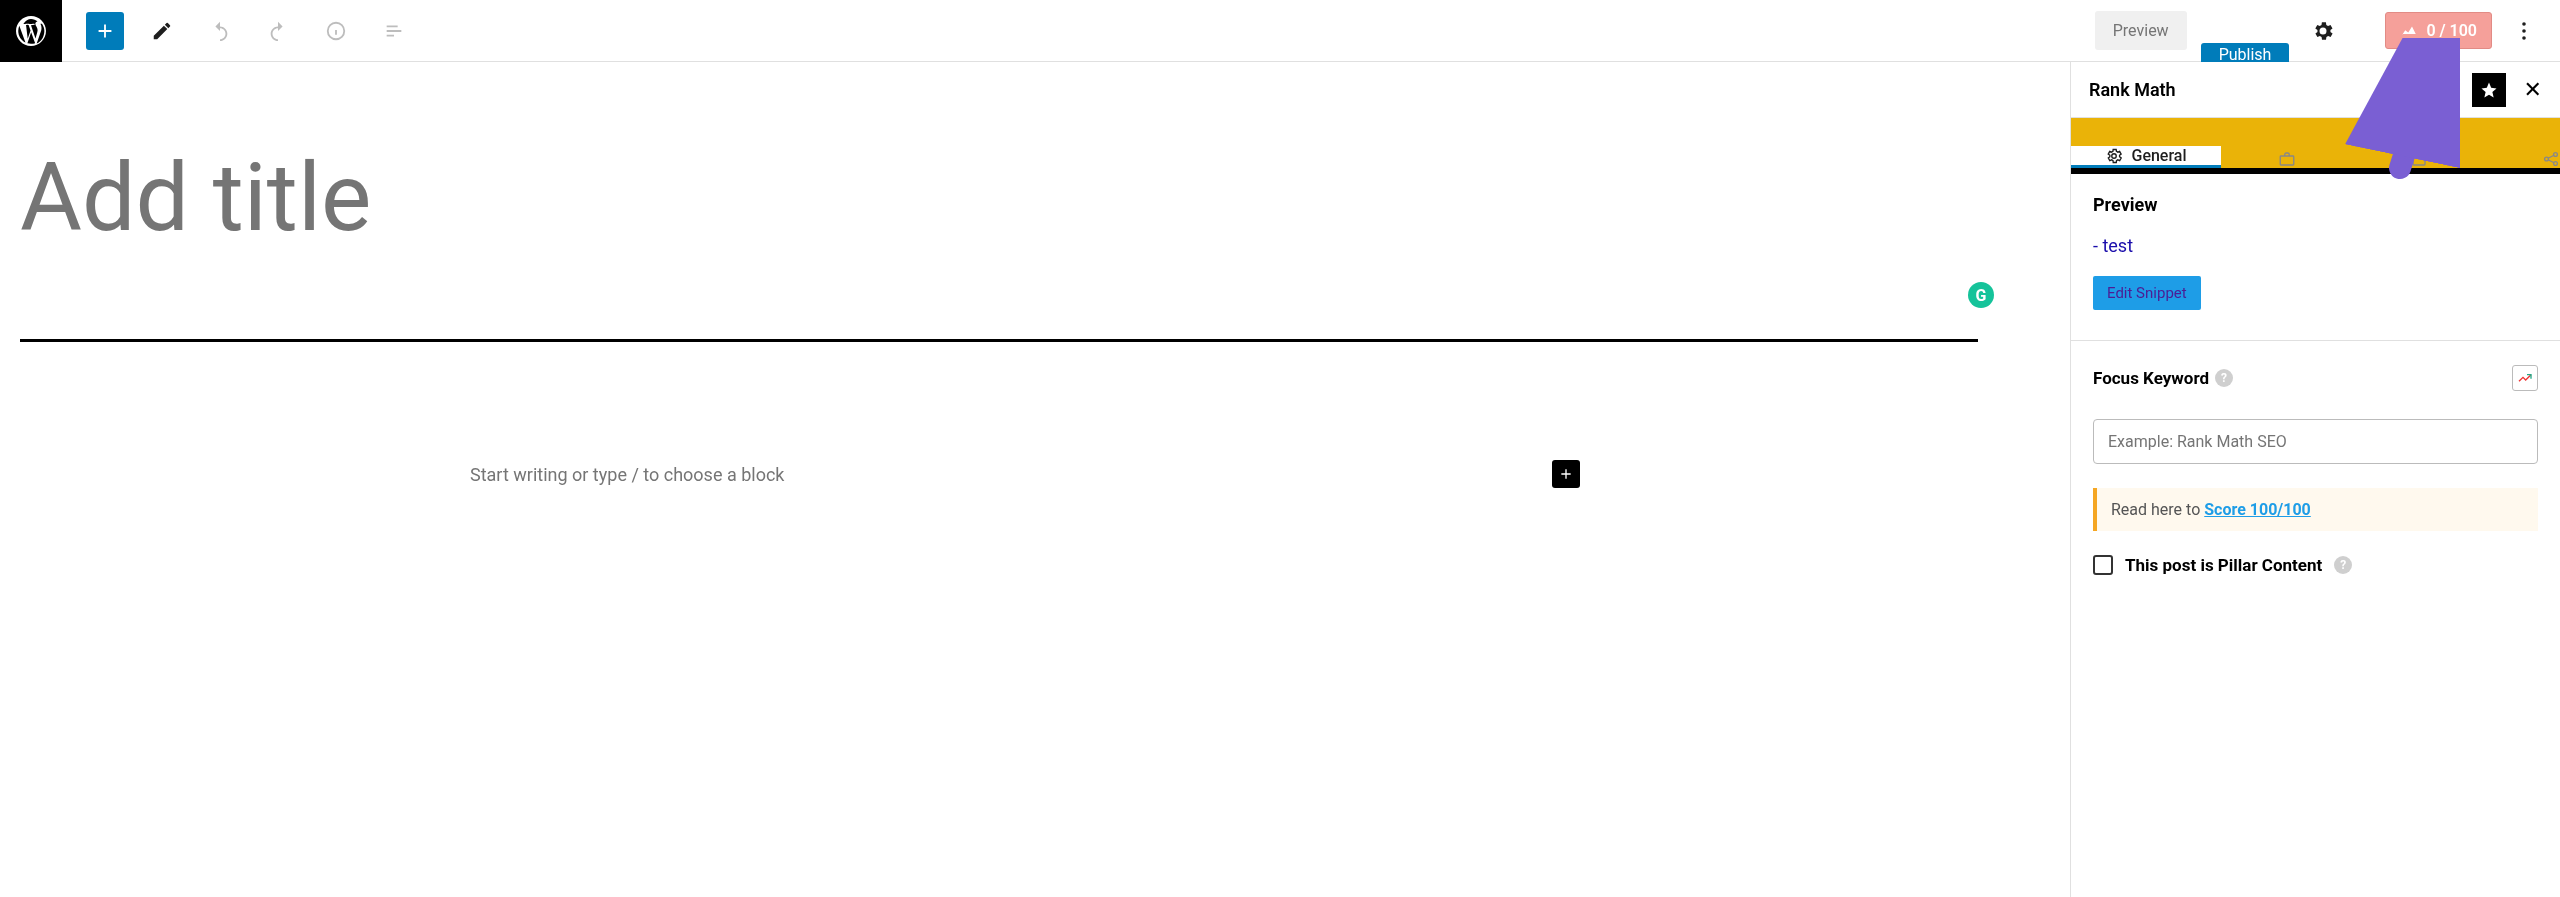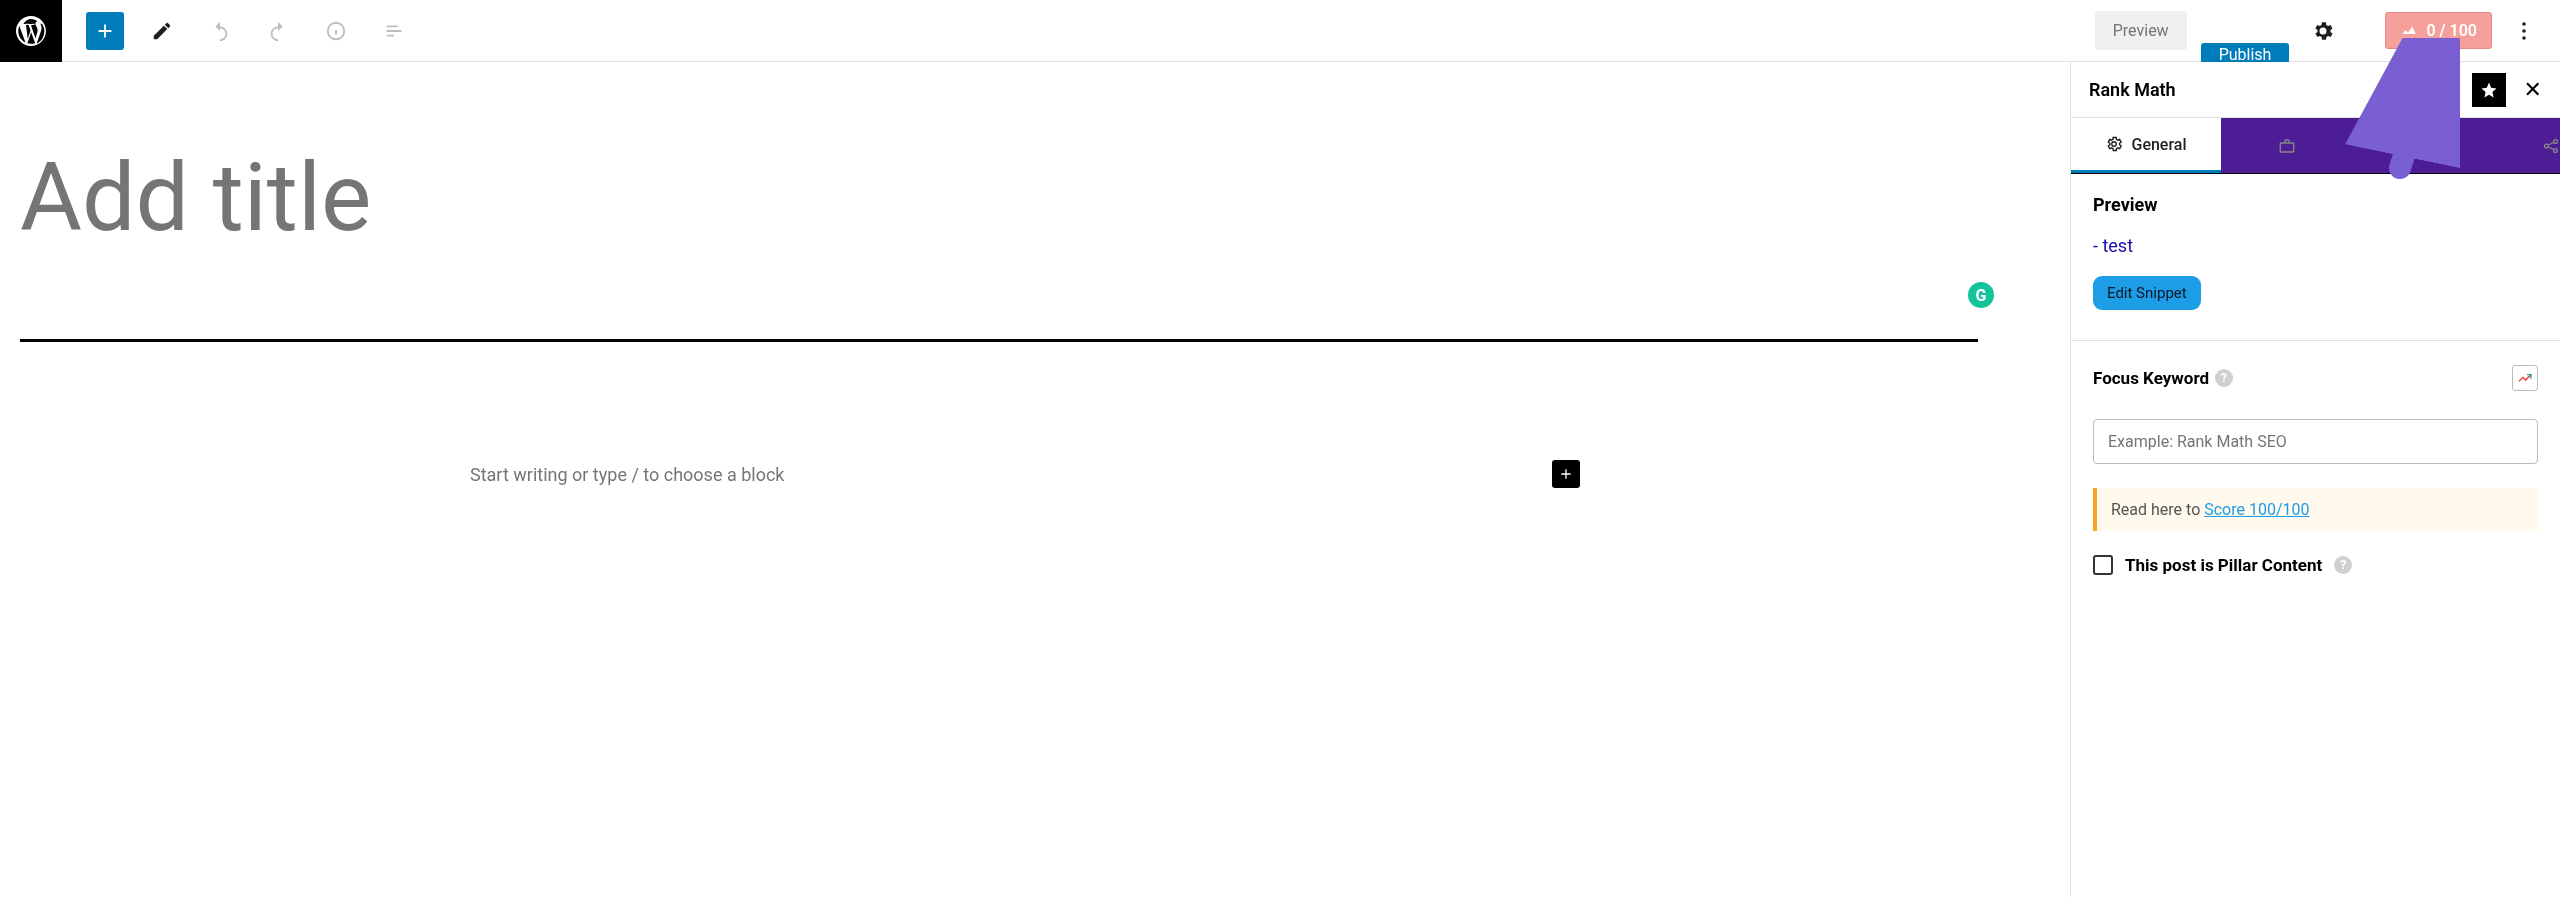--- a/index.html
+++ b/index.html
@@ -31,36 +31,36 @@
   .block-add { width:28px; height:28px; background:#000; color:#fff; display:flex; align-items:center; justify-content:center; border-radius:3px; }
 
   
   .sidebar { position:absolute; top:62px; right:0; bottom:0; width:490px; border-left:1px solid #e0e0e0; background:#fff; display:flex; flex-direction:column; }
   .sb-header { height:56px; display:flex; align-items:center; justify-content:space-between; padding:0 18px; border-bottom:1px solid #e0e0e0; }
   .sb-title { font-size:18px; font-weight:600; }
   .sb-header-right { display:flex; align-items:center; gap:18px; }
   .star-btn { width:34px; height:34px; background:#000; display:flex; align-items:center; justify-content:center; }
   .star-btn svg { fill:#fff; }
   .close-btn { font-size:22px; font-weight:300; line-height:1; }
-  .sb-tabs { height:56px; background:#4c1d95; border-bottom:1px solid #000000; display:flex; }
+  .sb-tabs { height:56px; background:#eab308; border-bottom:6px solid #000000; display:flex;align-items:flex-end; }
   .sb-tab { flex:0 0 auto; min-width:132px; display:flex; align-items:center; justify-content:center; gap:8px; font-size:16px; color:#555; }
   .sb-tab.active { background:#fff; border-bottom:3px solid #007cba; font-weight:500; color:#1e1e1e; }
   .sb-tab.icon-only { flex:1; }
   .sb-body { padding:20px 22px; }
   .preview-h { font-weight:700; font-size:18px; margin-bottom:20px; }
   .preview-link { color:#1a0dab; font-size:18px; margin-bottom:20px; display:block; }
-  .edit-snippet { background:#1e9de7; color:#0f172a; padding:8px 14px; border-radius:9px; font-size:15px; display:inline-block; }
+  .edit-snippet { background:#1e9de7; color:#4c1d95; padding:8px 14px; border-radius:2px; font-size:15px; display:inline-block; }
   .section-sep { height:1px; background:#e0e0e0; margin:30px -22px 24px -22px; }
   .fk-row { display:flex; align-items:center; justify-content:space-between; margin-bottom:28px; }
   .fk-label { font-weight:700; font-size:17px; display:flex; align-items:center; gap:6px; }
   .help-q { width:18px; height:18px; background:#cfcfcf; border-radius:50%; color:#fff; font-size:12px; display:flex; align-items:center; justify-content:center; }
   .trend-btn { width:26px; height:26px; border:1px solid #bbb; border-radius:3px; display:flex; align-items:center; justify-content:center; }
   .fk-input { width:100%; border:1px solid #bbb; border-radius:4px; padding:12px 14px; font-size:16px; }
   .notice { margin-top:24px; border-left:4px solid #f5a623; background:#fff9ee; padding:12px 14px; font-size:16px; color:#555; }
-  .notice a { color:#1e9de7; text-decoration:underline; font-weight:400; }
+  .notice a { color:#1e9de7; text-decoration:underline; font-weight:700; }
   .pillar { margin-top:24px; display:flex; align-items:center; gap:12px; font-size:17px; font-weight:700; }
   .pillar-box { width:20px; height:20px; border:2px solid #333; border-radius:3px; }
 
   
   .arrow { position:absolute; top:38px; left:2340px; pointer-events:none; }
 </style>
 </head>
 <body>
 
 <div class="topbar">

